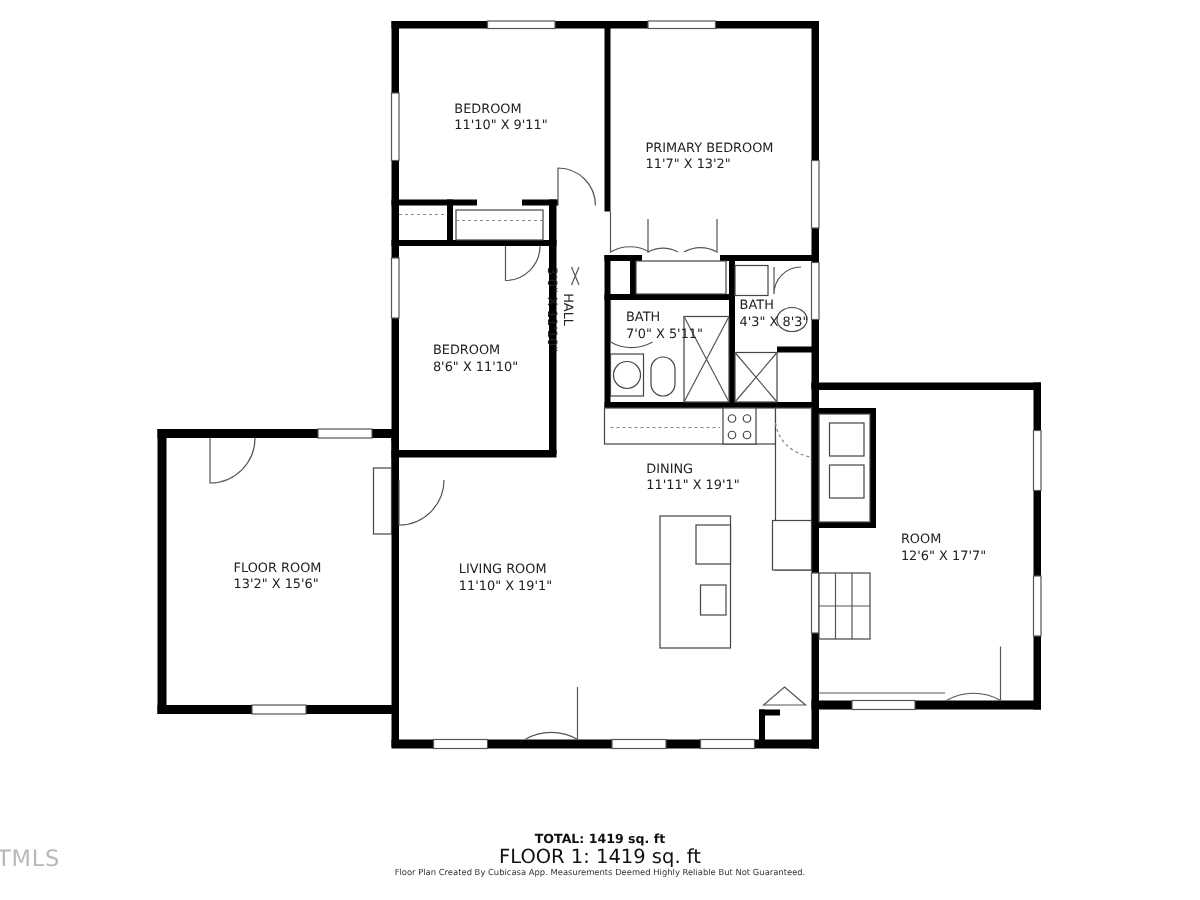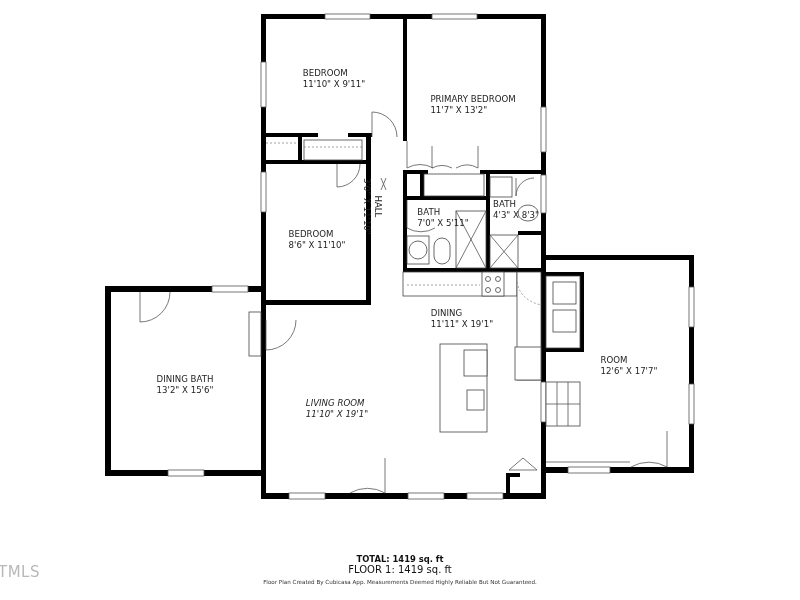--- a/index.html
+++ b/index.html
@@ -9,21 +9,21 @@
   .win{fill:#fff;stroke:#555;stroke-width:0.8;}
   .thin{fill:none;stroke:#555;stroke-width:0.8;}
   .fix{fill:#fff;stroke:#444;stroke-width:0.8;}
   .dash{fill:none;stroke:#888;stroke-width:0.8;stroke-dasharray:2,2;}
   .lbl{position:absolute;text-align:left;color:#222;font-size:8.6px;line-height:11px;white-space:nowrap;transform:translateX(-50%);}
   .lbl span{display:block;}
   .hall{position:absolute;left:383px;top:178px;transform-origin:0 0;transform:rotate(90deg);font-size:8.6px;color:#222;line-height:11px;text-align:center;white-space:nowrap;}
   .hall span{display:block;}
   .footer{position:absolute;left:400px;transform:translateX(-50%);text-align:right;color:#111;white-space:nowrap;}
   .total{top:554px;font-size:8.4px;font-weight:bold;}
-  .floor{top:564px;font-size:10px;}
+  .floor{top:564px;font-size:13px;}
   .disc{top:579px;font-size:5.6px;color:#333;}
   .mls{position:absolute;left:-2px;top:563px;font-size:15px;color:#b8b8b8;letter-spacing:0.5px;font-family:"DejaVu Sans",sans-serif;}
 </style>
 </head>
 <body>
 
 <svg id="plan" viewBox="0 0 800 600" xmlns="http://www.w3.org/2000/svg">
 
   <g>
 
@@ -189,24 +189,24 @@
 </div>
 <div class="lbl" style="left:462px;top:308px;">
   <span>DINING</span>
   <span>11'11" X 19'1"</span>
 </div>
 <div class="lbl" style="left:629px;top:355px;">
   <span>ROOM</span>
   <span>12'6" X 17'7"</span>
 </div>
 <div class="lbl" style="left:185px;top:374px;">
-  <span>DINING BATH</span>
+  <span>FLOOR ROOM</span>
   <span>13'2" X 15'6"</span>
 </div>
-<div class="lbl" style="left:337px;top:398px;font-style:italic;">
+<div class="lbl" style="left:337px;top:375px;">
   <span>LIVING ROOM</span>
   <span>11'10" X 19'1"</span>
 </div>
 
 <div class="footer total">TOTAL: 1419 sq. ft</div>
 <div class="footer floor">FLOOR 1: 1419 sq. ft</div>
 <div class="footer disc">Floor Plan Created By Cubicasa App. Measurements Deemed Highly Reliable But Not Guaranteed.</div>
 <div class="mls">TMLS</div>
 
 </body></html>

